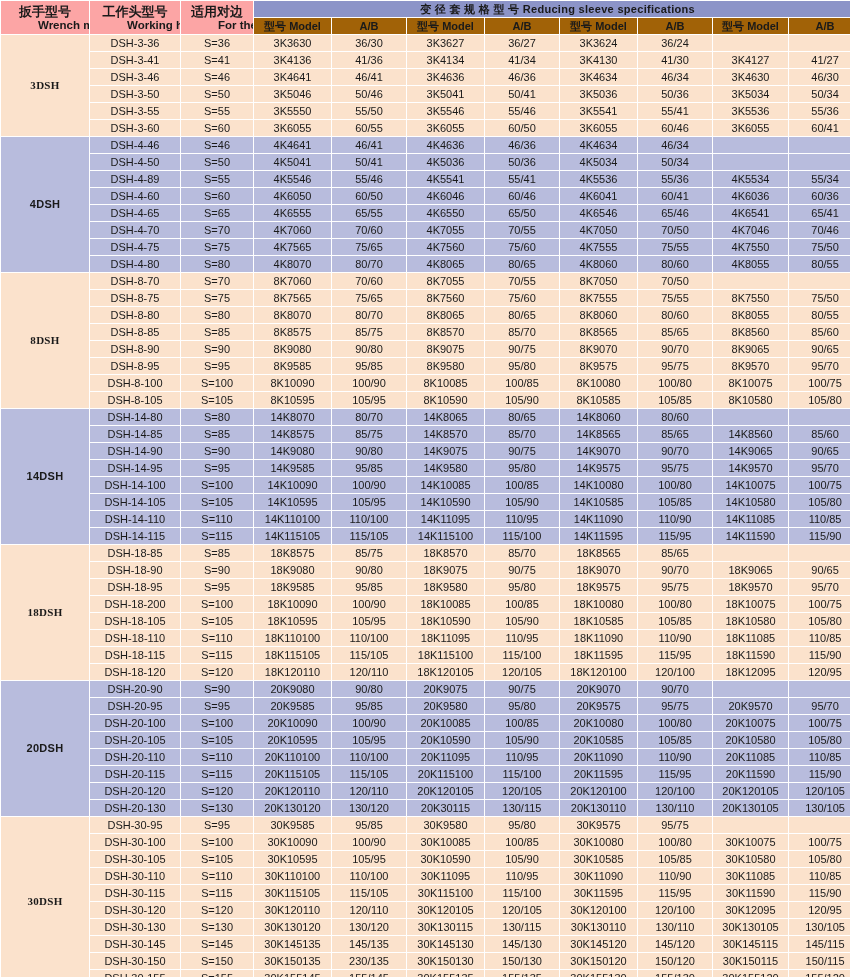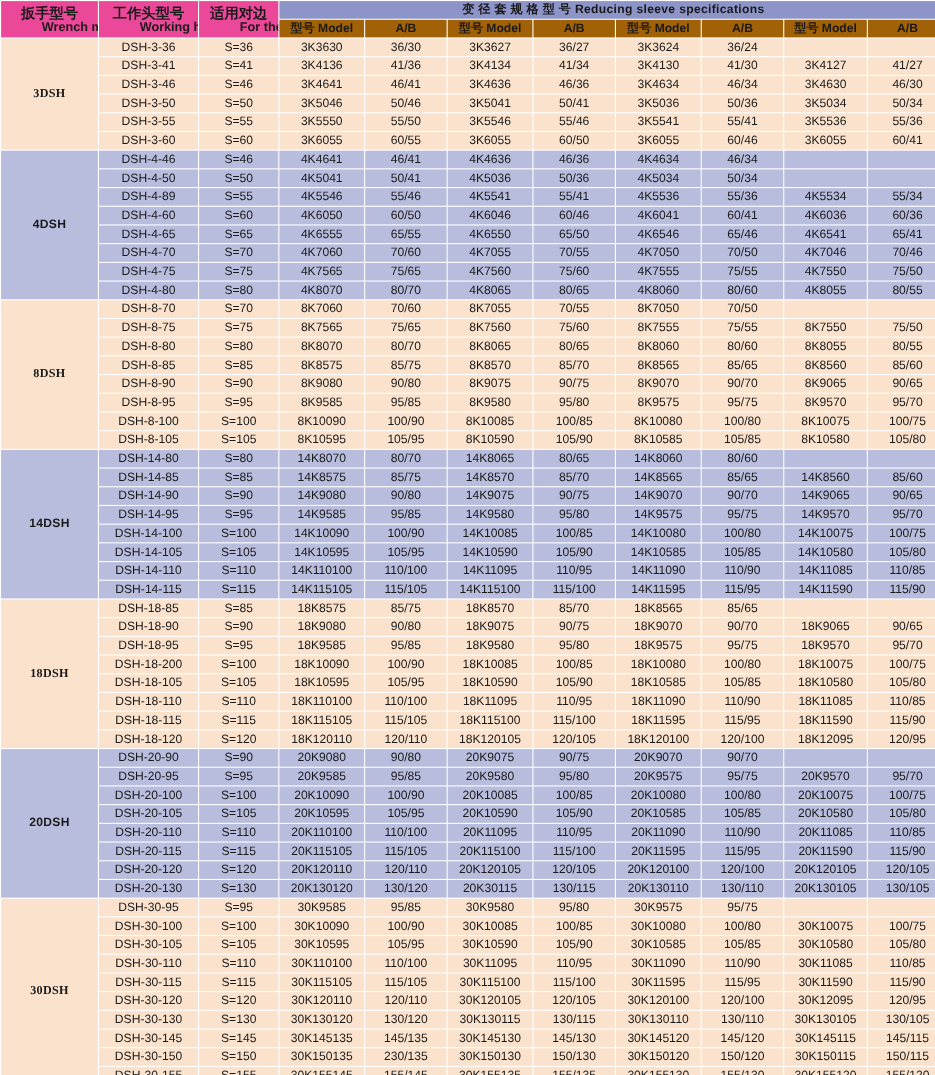--- a/index.html
+++ b/index.html
@@ -25,21 +25,21 @@
     vertical-align: middle;
     font-size: 11px;
     color: #1a1a1a;
     height: 16px;
     line-height: 15px;
     white-space: nowrap;
     overflow: hidden;
   }
   
   .hdr {
-    background: #ec4899;
+    background: #fca5a5;
     color: #ffffff;
     font-weight: bold;
   }
   .hdr-top-cn {
     font-size: 13px;
     line-height: 15px;
     display: block;
     font-weight: bold;
   }
   .hdr-top-en {

